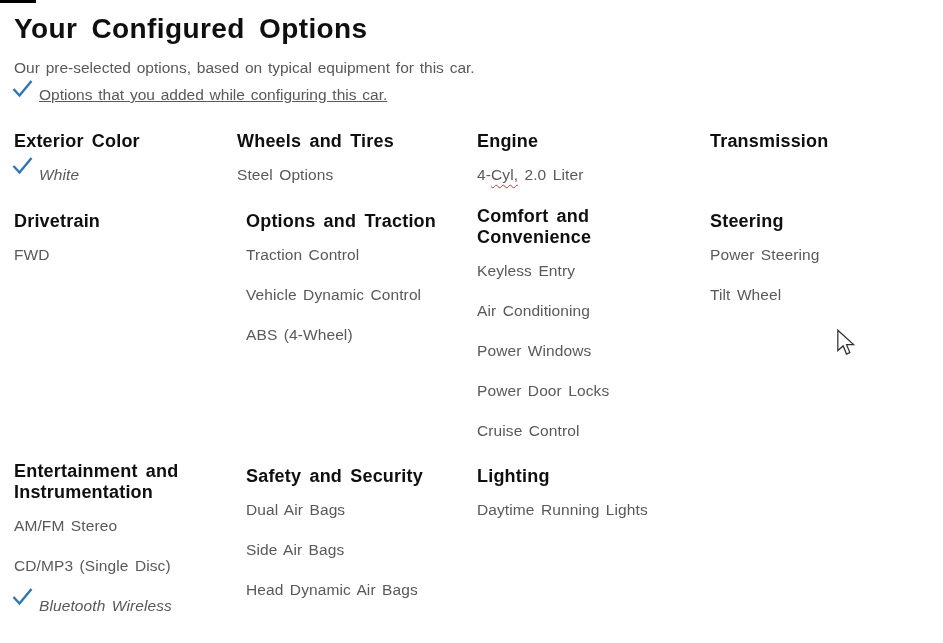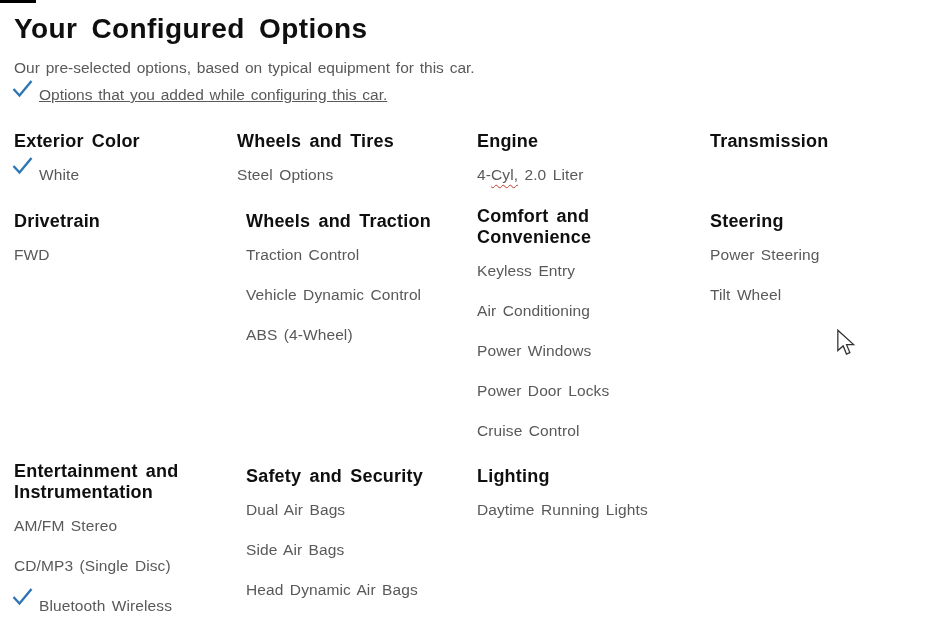--- a/index.html
+++ b/index.html
@@ -34,21 +34,21 @@
   .sec-title{
     font-size:18px;font-weight:700;color:var(--black);
     line-height:21px;margin:0 0 13px 0;letter-spacing:0.2px;word-spacing:3px;
   }
   .sec-title.narrow{width:175px;}
   .sec-title.medium{width:215px;}
   .item{
     font-size:15.5px;color:var(--gray);line-height:20px;margin-bottom:20px;
     word-spacing:2px;letter-spacing:0.1px;
   }
-  .item.checked{position:relative;padding-left:25px;margin-top:4px;}
+  .item.checked{position:relative;padding-left:25px;margin-top:4px;font-style:italic;}
   .item.checked .check-icon{position:absolute;left:-3px;top:-9px;}
   .misspelled{
     text-decoration-line:underline;
     text-decoration-style:wavy;
     text-decoration-color:var(--squiggle);
     text-decoration-thickness:1px;
     text-underline-offset:4px;
   }
   .cursor{position:absolute;width:20px;height:28px;pointer-events:none;}
 </style>
@@ -93,21 +93,21 @@
 <div class="sec" style="left:710px;top:131px">
   <h2 class="sec-title">Transmission</h2>
 </div>
 
 <div class="sec" style="left:14px;top:211px">
   <h2 class="sec-title">Drivetrain</h2>
   <div class="item"><span>FWD</span></div>
 </div>
 
 <div class="sec" style="left:246px;top:211px">
-  <h2 class="sec-title">Wheels and Traction</h2>
+  <h2 class="sec-title">Options and Traction</h2>
   <div class="item"><span>Traction Control</span></div>
   <div class="item"><span>Vehicle Dynamic Control</span></div>
   <div class="item"><span>ABS (4-Wheel)</span></div>
 </div>
 
 <div class="sec" style="left:477px;top:206px">
   <h2 class="sec-title narrow">Comfort and Convenience</h2>
   <div class="item"><span>Keyless Entry</span></div>
   <div class="item"><span>Air Conditioning</span></div>
   <div class="item"><span>Power Windows</span></div>

